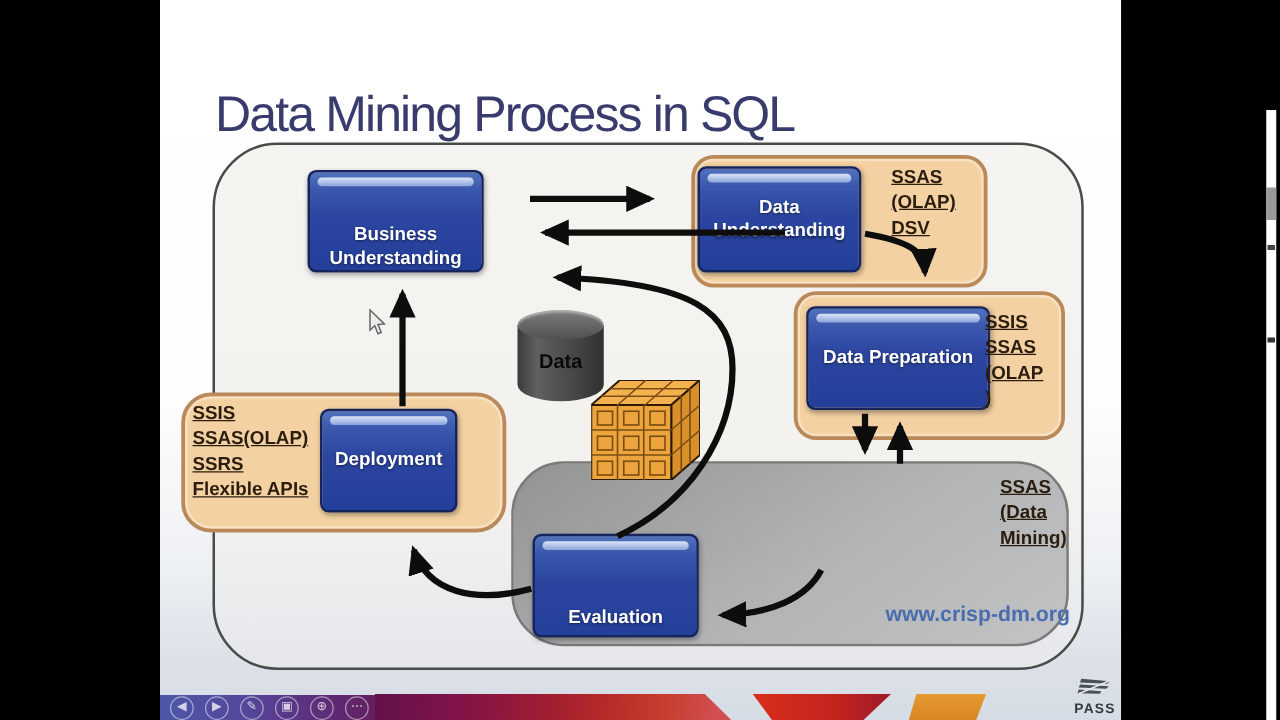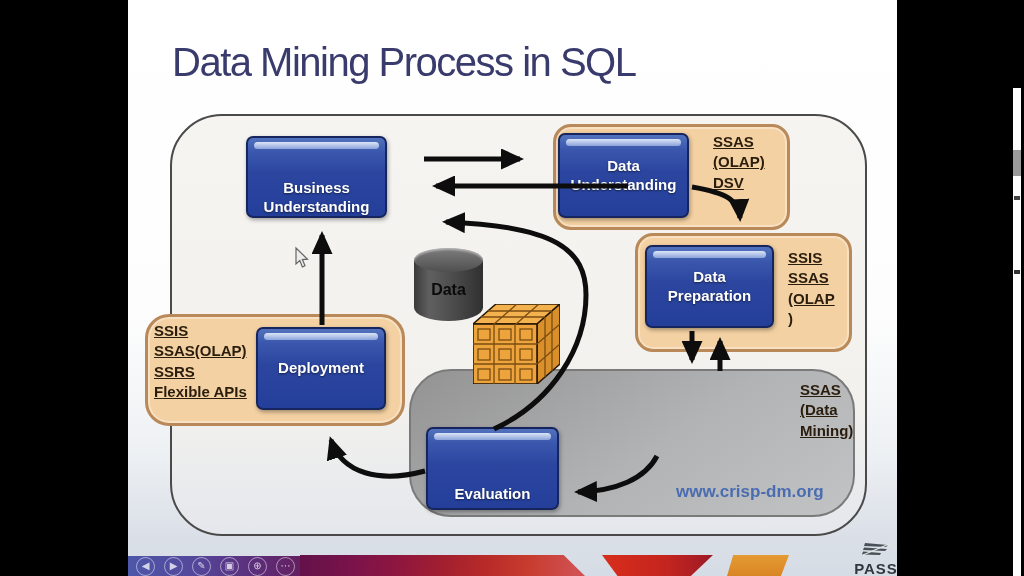--- a/index.html
+++ b/index.html
@@ -5,21 +5,21 @@
   html,body{margin:0;padding:0;}
   body{
     width:1024px;height:576px;position:relative;overflow:hidden;
     background:#000;font-family:"Liberation Sans", sans-serif;
   }
   .slide{
     position:absolute;left:128px;top:0;width:769px;height:576px;
     background:linear-gradient(180deg,#ffffff 0%,#fdfdfd 55%,#eef1f4 78%,#dbe0e8 93%,#d6dce5 100%);
   }
   .slide-title{
-    position:absolute;left:44px;top:40px;
+    position:absolute;left:44px;top:70px;
     font-size:40px;font-weight:400;letter-spacing:-1.5px;
     color:var(--title-ink,#3a3b6d);white-space:nowrap;
   }
   
   .outer-frame{
     position:absolute;left:42px;top:114px;width:693px;height:418px;
     border:2px solid #4a4a4a;border-radius:52px;
     background:linear-gradient(180deg,#f5f4f1 0%,#f2f1ee 70%,#e4e7ec 100%);
   }
   
@@ -46,35 +46,35 @@
     text-shadow:0 1px 2px rgba(0,0,0,.55);
     box-shadow:1px 2px 4px rgba(0,0,0,.35);
     padding:4px;box-sizing:border-box;
   }
   .node::before{
     content:"";position:absolute;left:6px;right:6px;top:4px;height:7px;border-radius:4px;
     background:linear-gradient(180deg,#e4ecfa,#8fa7dd);opacity:.95;
   }
   .node.bu{left:118px;top:136px;width:141px;height:82px;}
   .node.du{left:430px;top:133px;width:131px;height:85px;}
-  .node.dp{left:517px;top:245px;width:129px;height:83px;}
+  .node.dp{left:517px;top:245px;width:147px;height:83px;}
   .node.model{left:517px;top:372px;width:129px;height:83px;}
   .node.eval{left:298px;top:427px;width:133px;height:83px;align-items:flex-end;}
-  .node.deploy{left:128px;top:327px;width:130px;height:83px;}
+  .node.deploy{left:128px;top:327px;width:110px;height:83px;}
   
   .tools{
     position:absolute;font-weight:bold;font-size:15px;line-height:1.35;
     color:var(--tools-ink,#2a1d0d);white-space:pre-line;text-decoration:underline;
   }
   .tools.du{left:585px;top:132px;}
   .tools.dp{left:660px;top:248px;}
   .tools.deploy{left:26px;top:321px;}
   .tools.model{left:672px;top:380px;}
   .crisp-link{
-    position:absolute;left:548px;top:482px;width:180px;text-align:left;
+    position:absolute;left:548px;top:482px;width:180px;text-align:right;
     font-weight:bold;font-size:17px;color:var(--link-blue,#4a6cb0);
   }
   
   .cyl-body{
     position:absolute;left:286px;top:260px;width:69px;height:61px;
     background:linear-gradient(90deg,#3a3a3a,#606060 22%,#4a4a4a 60%,#303030);
     border-radius:0 0 50% 50% / 0 0 22% 22%;
   }
   .cyl-top{
     position:absolute;left:286px;top:248px;width:69px;height:24px;border-radius:50%;
@@ -109,21 +109,21 @@
     left:474px;width:111px;
     background:linear-gradient(90deg,#d82e1c 0%,#c3241e 60%,#9c1a28 100%);
     clip-path:polygon(0 0,100% 0,80% 100%,14% 100%);
   }
   .art.orange{
     left:599px;width:62px;
     background:linear-gradient(180deg,#e59a33,#d98524);
     clip-path:polygon(10% 0,100% 0,87% 100%,0 100%);
   }
   .pass-logo{position:absolute;left:722px;top:542px;width:52px;text-align:center;}
-  .pass-text{font-size:15px;font-weight:bold;letter-spacing:1px;color:#33383e;line-height:1;margin-top:1px;}
+  .pass-text{font-size:11px;font-weight:bold;letter-spacing:1px;color:#33383e;line-height:1;margin-top:1px;}
   
   .right-black{position:absolute;left:897px;top:0;width:127px;height:576px;background:#000;}
   .scroll-strip{position:absolute;left:1013px;top:88px;width:8px;height:488px;background:#fdfdfd;}
   .scroll-thumb{position:absolute;left:0;top:62px;width:8px;height:26px;background:#9a9a9a;cursor:pointer;}
   .scroll-tick1{position:absolute;left:1px;top:108px;width:6px;height:4px;background:#444;}
   .scroll-tick2{position:absolute;left:1px;top:182px;width:6px;height:4px;background:#333;}
 </style>
 </head>
 <body>
 

